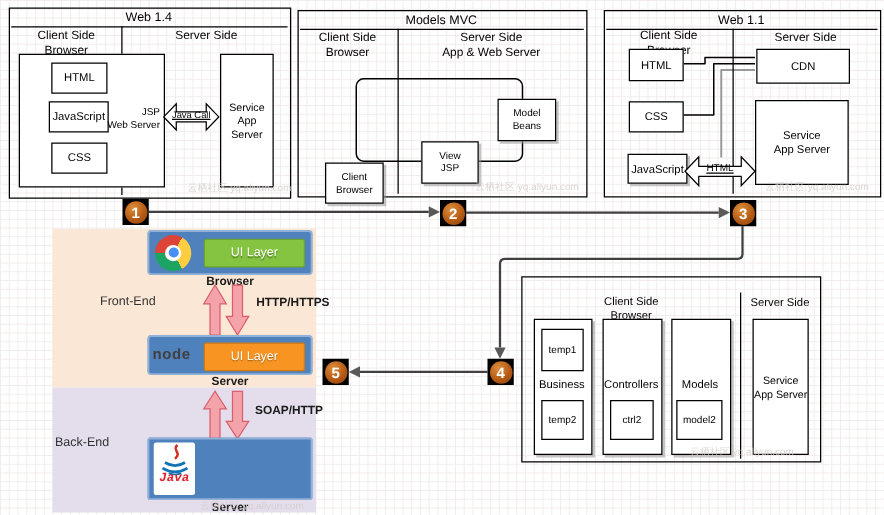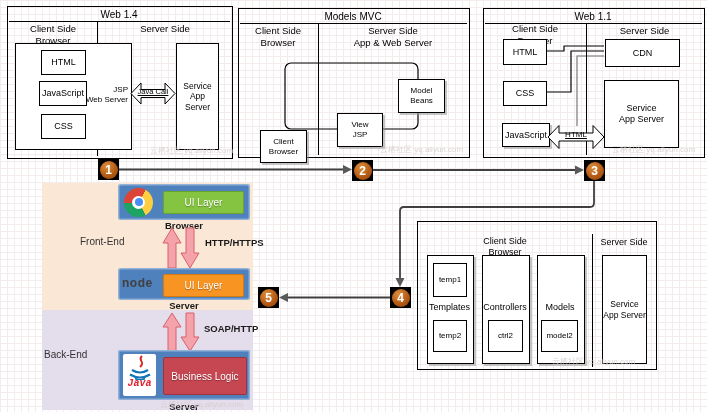--- a/index.html
+++ b/index.html
@@ -124,21 +124,21 @@
   <div class="wm" style="left:612px;top:144px;">云栖社区 yq.aliyun.com</div>
 
   <div class="panel" style="left:417px;top:221px;width:238px;height:147px;"></div>
   <div class="vline" style="left:592px;top:234px;height:133px;"></div>
   <div class="hdr hdr-s" style="left:455px;top:236px;width:100px;">Client Side
 Browser</div>
   <div class="hdr hdr-s" style="left:594px;top:237px;width:60px;">Server Side</div>
 
   <div class="box shadow" style="left:427px;top:255px;width:45px;height:107px;"></div>
   <div class="box" style="left:433px;top:263px;width:32px;height:32px;font-size:8px;">temp1</div>
-  <div class="collabel" style="left:425px;top:302px;width:49px;">Templates</div>
+  <div class="collabel" style="left:425px;top:302px;width:49px;">Business</div>
   <div class="box" style="left:433px;top:320px;width:32px;height:30px;font-size:8px;">temp2</div>
 
   <div class="box shadow" style="left:482px;top:255px;width:46px;height:107px;"></div>
   <div class="collabel" style="left:480px;top:302px;width:50px;">Controllers</div>
   <div class="box" style="left:488px;top:320px;width:33px;height:30px;font-size:8px;">ctrl2</div>
 
   <div class="box shadow" style="left:537px;top:255px;width:46px;height:107px;"></div>
   <div class="collabel" style="left:536px;top:302px;width:48px;">Models</div>
   <div class="box" style="left:541px;top:320px;width:35px;height:30px;font-size:8px;">model2</div>
 
@@ -179,21 +179,20 @@
   <div class="bluebox" style="left:118px;top:350px;width:132px;height:50px;border-radius:2px;"></div>
   <div class="javabox" style="left:123px;top:354px;width:33px;height:42px;">
     <svg width="26" height="26">
       <path d="M15 2 C10 6 19 8 13 13" stroke="#d62c20" stroke-width="2" fill="none"></path>
       <path d="M5 16 q8 5 16 0" stroke="#1273b5" fill="none" stroke-width="2.2"></path>
       <path d="M3 20.5 q10 6 20 0" stroke="#1273b5" fill="none" stroke-width="2.2"></path>
       <path d="M8 24.5 q5 2.5 10 0" stroke="#1273b5" fill="none" stroke-width="1.6"></path>
     </svg>
     <div class="javatext">Java</div>
   </div>
-  <div class="btn btn-red" style="left:163px;top:357px;width:82px;height:36px;">Business Logic</div>
   <div class="cap" style="left:118px;top:401px;width:132px;">Server</div>
   <div class="wm" style="left:160px;top:399px;">云栖社区 yq.aliyun.com</div>
 
   <div class="badge" style="left:98px;top:159px;">
       <i>1</i>
     </div>
   <div class="badge" style="left:352px;top:160px;">
       <i>2</i>
     </div>
   <div class="badge" style="left:584px;top:160px;">

